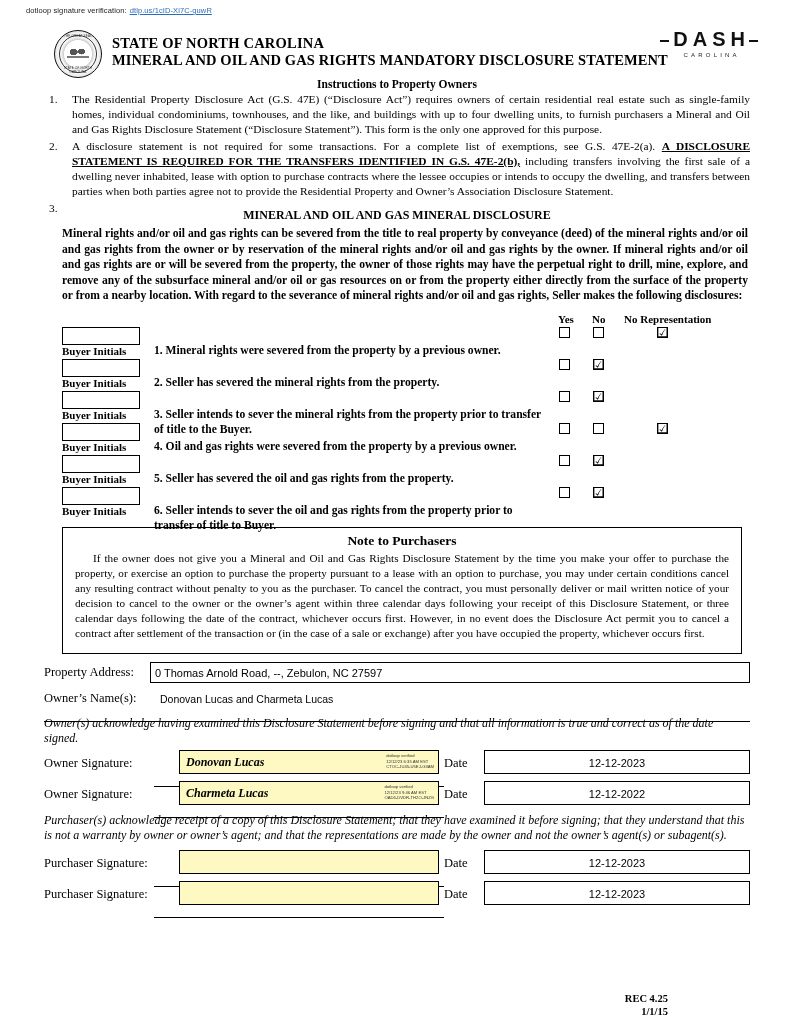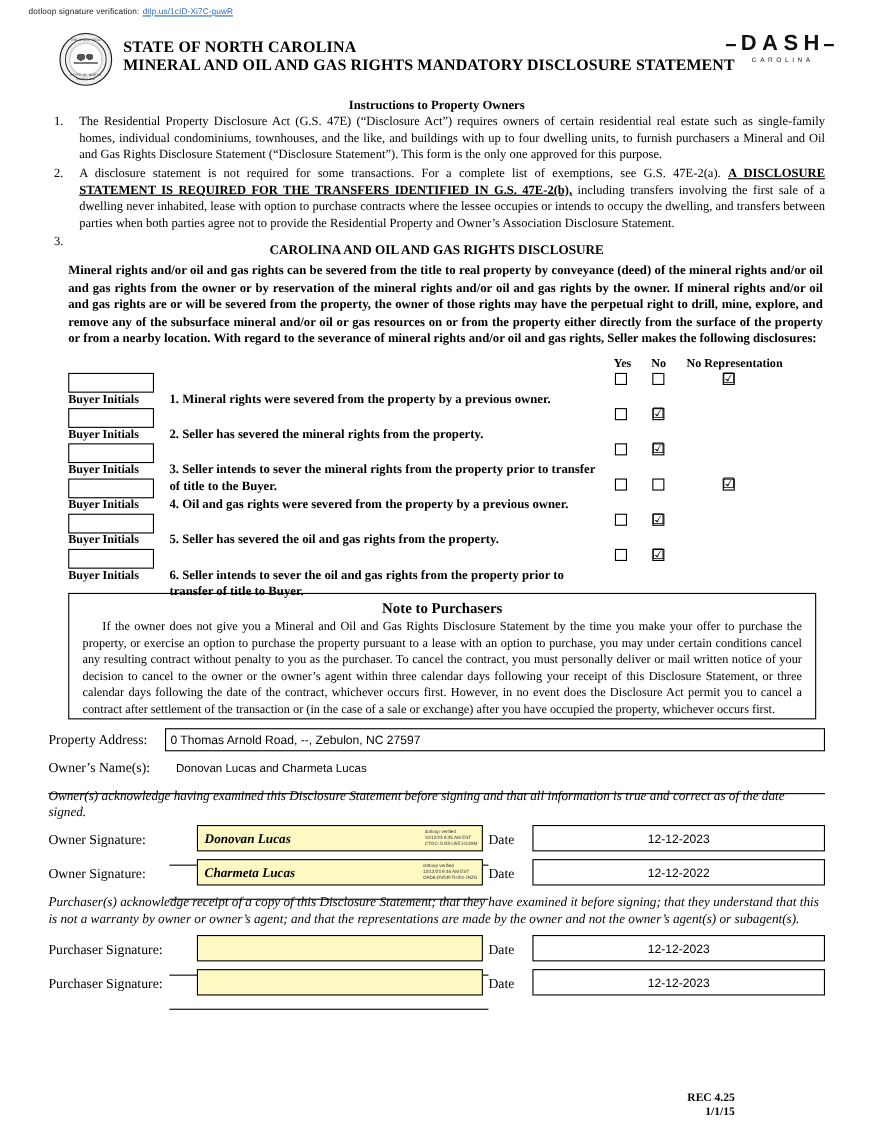--- a/index.html
+++ b/index.html
@@ -126,21 +126,21 @@
   .dash-sub {
     font-size: 6px;
     letter-spacing: 3.2px;
     color: #222;
     margin-top: 1px;
   }
   .instructions-head {
     text-align: center;
     font-weight: bold;
     font-size: 11.5px;
-    margin-top: 18px;
+    margin-top: 6px;
     margin-bottom: 2px;
   }
   ol.instr {
     margin: 0;
     padding: 0;
     list-style: none;
     font-size: 11.4px;
     line-height: 1.32;
   }
   ol.instr li {
@@ -241,21 +241,21 @@
     color: #000;
   }
   .cb.checked { border-color: #000; }
 
   
   .notebox {
     margin-top: 10px;
     margin-left: 18px;
     margin-right: 8px;
     border: 1px solid #000;
-    padding: 5px 12px 0 12px;
+    padding: 5px 12px 12px 12px;
     box-sizing: border-box;
   }
   .note-title {
     text-align: center;
     font-weight: bold;
     font-size: 13.5px;
     margin-bottom: 2px;
   }
   .note-body {
     font-size: 11.2px;
@@ -403,21 +403,21 @@
       </li>
       <li>
         <span class="num">2.</span>
         <span>A disclosure statement is not required for some transactions. For a complete list of exemptions, see G.S. 47E-2(a). </span><span class="b u">A DISCLOSURE STATEMENT IS REQUIRED FOR THE TRANSFERS IDENTIFIED IN  G.S. 47E-2(b),</span><span> including transfers involving the first sale of a dwelling never inhabited, lease with option to purchase contracts where the lessee occupies or intends to occupy the dwelling, and transfers between parties when both parties agree not to provide the Residential Property and Owner’s Association Disclosure Statement.</span>
       </li>
       <li>
         <span class="num">3.</span>
       </li>
     </ol>
 
-    <div class="section-head">CAROLINA AND OIL AND GAS RIGHTS DISCLOSURE</div>
+    <div class="section-head">MINERAL AND OIL AND GAS MINERAL DISCLOSURE</div>
     <div class="disclosure-para">Mineral rights and/or oil and gas rights can be severed from the title to real property by conveyance (deed) of the mineral rights and/or oil and gas rights from the owner or by reservation of the mineral rights and/or oil and gas rights by the owner. If mineral rights and/or oil and gas rights are or will be severed from the property, the owner of those rights may have the perpetual right to drill, mine, explore, and remove any of the subsurface mineral and/or oil or gas resources on or from the property either directly from the surface of the property or from a nearby location. With regard to the severance of mineral rights and/or oil and gas rights, Seller makes the following disclosures:</div>
 
     <div class="colhead">
       <span class="yes">Yes</span>
       <span class="no">No</span>
       <span class="norep">No Representation</span>
     </div>
 
     <div class="qrow">
       <div class="initials-box">

